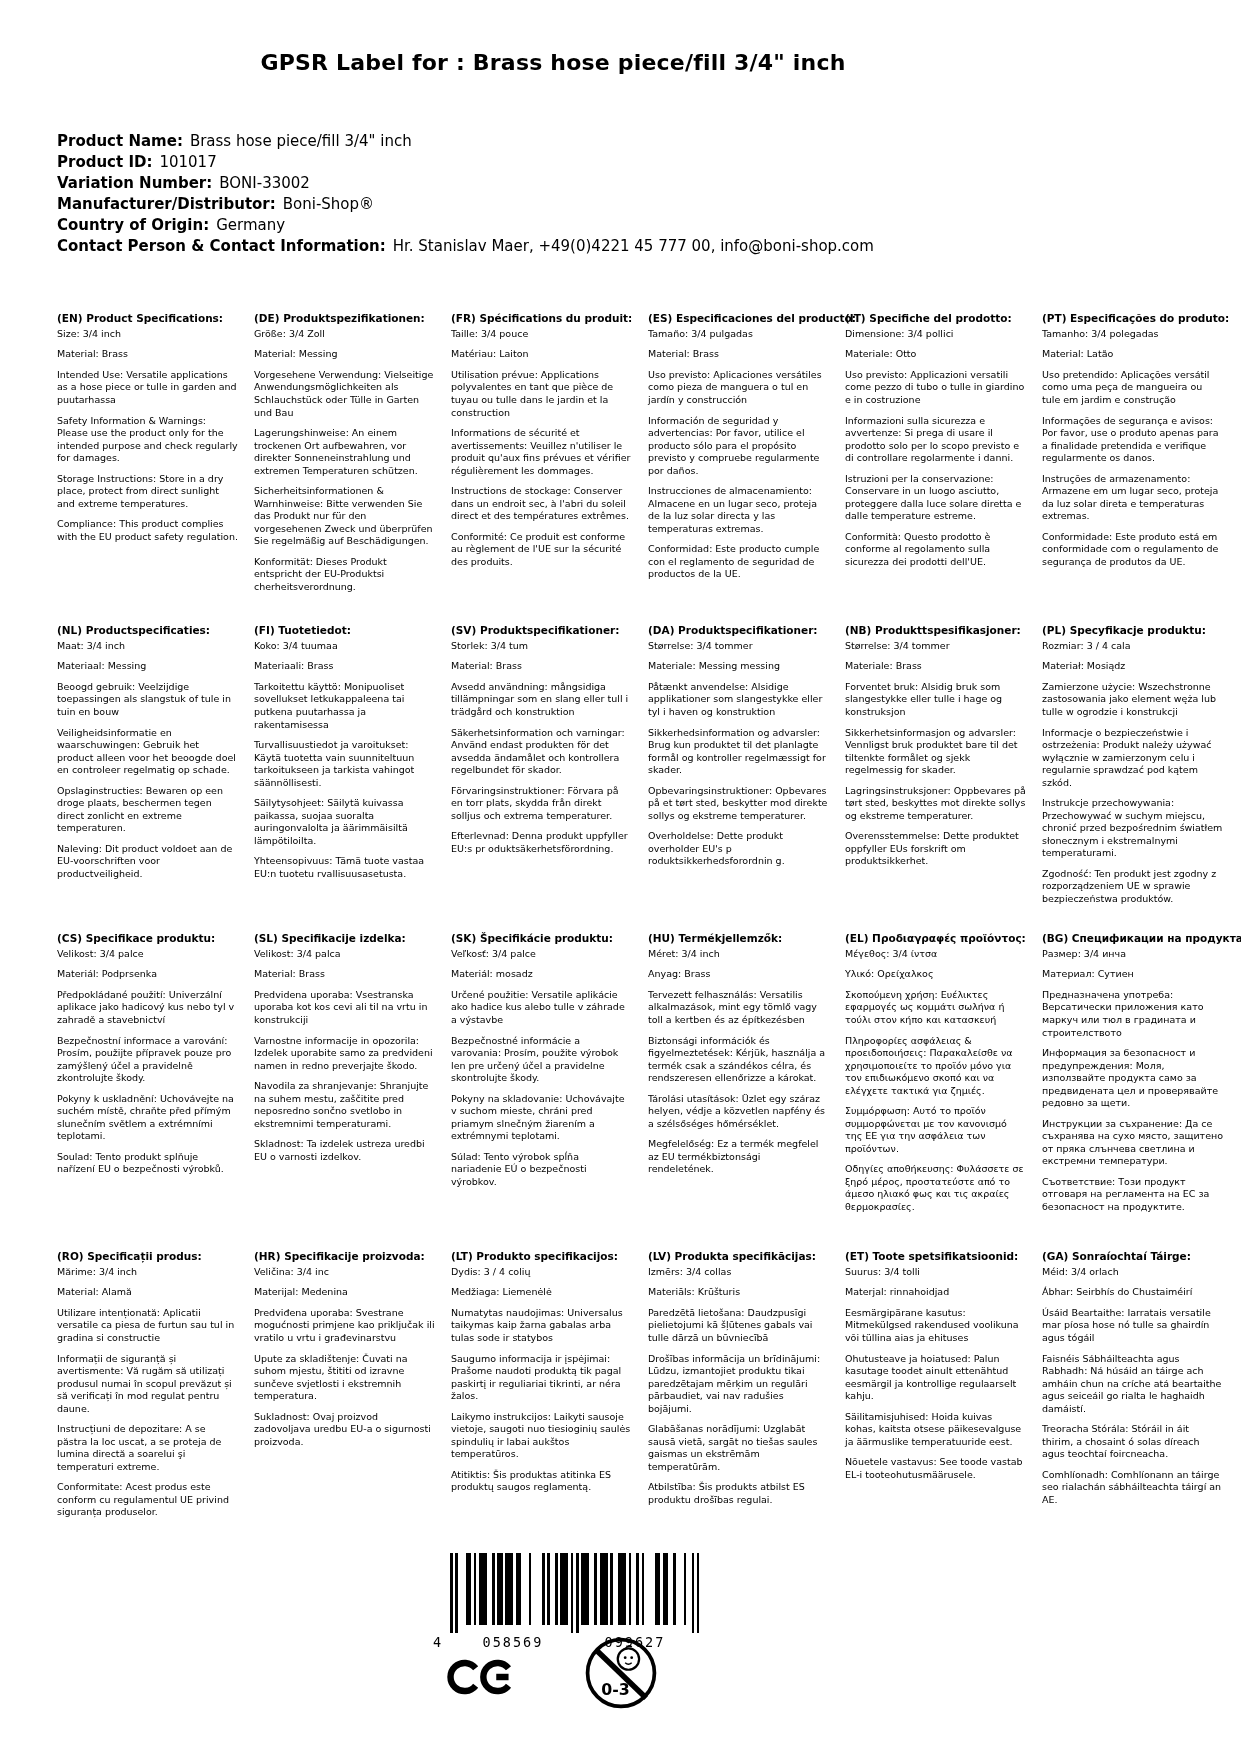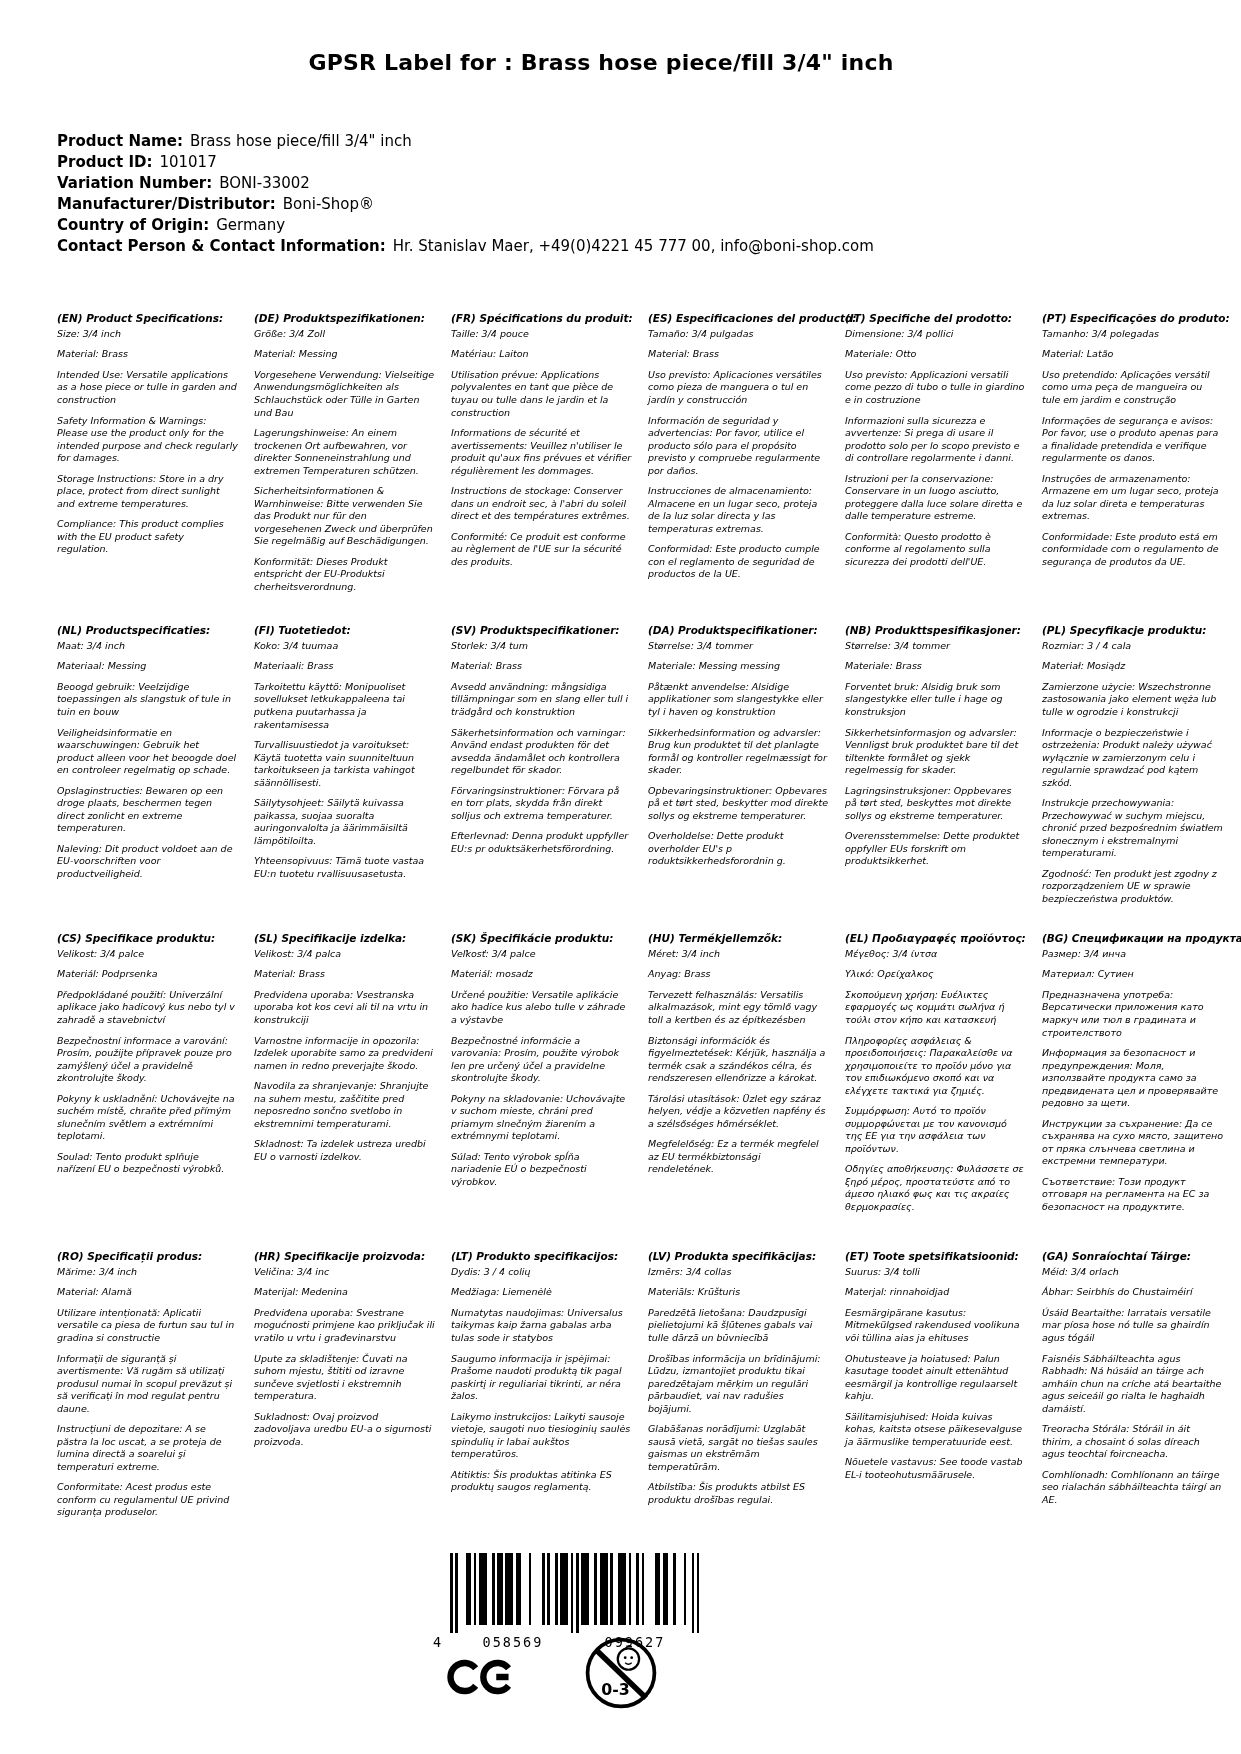--- a/index.html
+++ b/index.html
@@ -2,31 +2,30 @@
 <html><head>
 <meta charset="utf-8">
 <style>
   html,body{margin:0;padding:0;background:#e8e8e8;}
   .page{
     position:relative;width:1241px;height:1754px;margin:0 auto;background:#ffffff;
     font-family:"DejaVu Sans", sans-serif;color:#000;overflow:hidden;
   }
   .title{
     position:absolute;top:50px;left:0;width:1106px;margin:0;
-    text-align:center;font-size:22px;font-weight:bold;letter-spacing:.2px;padding-left:48px;
+    text-align:center;font-size:22px;font-weight:bold;letter-spacing:.2px;
   }
   .info{position:absolute;top:131px;left:57px;right:40px;}
   .info-row{font-size:15px;line-height:21px;white-space:nowrap;}
   .info-label{font-weight:bold;}
   .info-value{margin-left:7px;}
   .grid{
     position:absolute;top:312px;left:57px;
     display:grid;grid-template-columns:repeat(6,197px);
     grid-template-rows:312px 308px 318px auto;
-    font-style:italic;
   }
   .cell{padding-right:16px;font-size:9.5px;line-height:1.32;}
   .cell h3{margin:0 0 2px 0;font-size:10.5px;font-weight:bold;white-space:nowrap;}
   .cell p{margin:0 0 8px 0;}
   .barcode{position:absolute;left:450px;top:1553px;width:250px;}
   .bars{display:flex;align-items:flex-start;height:80px;}
   .bar{width:2.63px;height:72px;background:transparent;}
   .bar.on{background:#000;}
   .bar.guard{height:80px;}
   .nums{position:relative;height:18px;margin-top:1px;
@@ -68,21 +67,21 @@
   <div class="info-row">
     <span class="info-label">Contact Person &amp; Contact Information:</span><span class="info-value">Hr. Stanislav Maer, +49(0)4221 45 777 00, info@boni-shop.com</span>
   </div>
 </section>
 
   <section class="grid">
   <div class="cell">
     <h3>(EN) Product Specifications:</h3>
   <p>Size: 3/4 inch</p>
         <p>Material: Brass</p>
-        <p>Intended Use: Versatile applications as a hose piece or tulle in garden and construction</p>
+        <p>Intended Use: Versatile applications as a hose piece or tulle in garden and puutarhassa</p>
         <p>Safety Information &amp; Warnings: Please use the product only for the intended purpose and check regularly for damages.</p>
         <p>Storage Instructions: Store in a dry place, protect from direct sunlight and extreme temperatures.</p>
         <p>Compliance: This product complies with the EU product safety regulation.</p>
       </div>
 
   <div class="cell">
     <h3>(DE) Produktspezifikationen:</h3>
   <p>Größe: 3/4 Zoll</p>
         <p>Material: Messing</p>
         <p>Vorgesehene Verwendung: Vielseitige Anwendungsmöglichkeiten als Schlauchstück oder Tülle in Garten und Bau</p>

